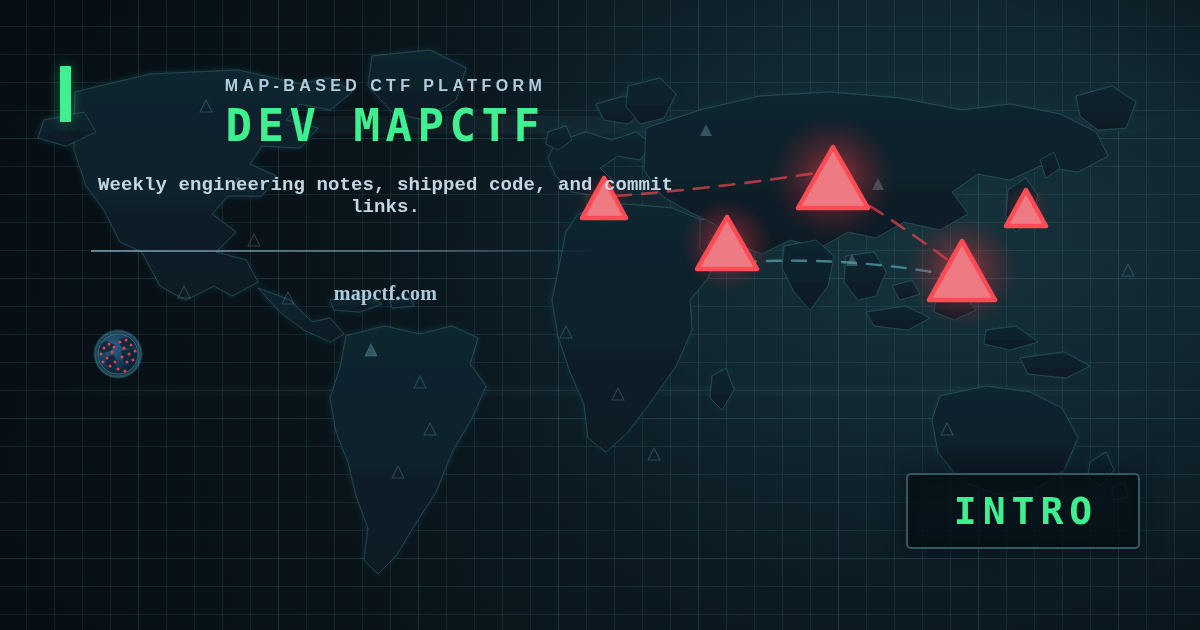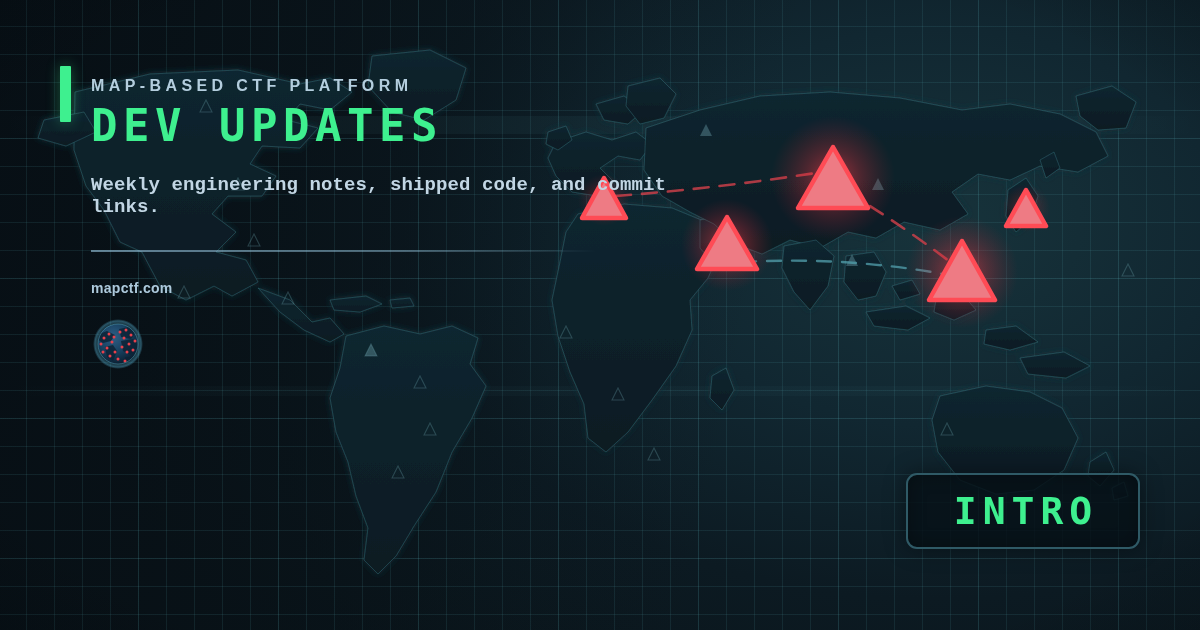--- a/index.html
+++ b/index.html
@@ -10,20 +10,21 @@
     background:#091118;
     font-family:"Liberation Sans", sans-serif;
     overflow:hidden;
   }
 
   #poster {
     position:relative;
     width:1200px; height:630px;
     overflow:hidden;
     background:#0a141b;
+    text-align:center;
   }
 
   
   .bg-base {
     position:absolute; inset:0;
     background:
       radial-gradient(ellipse 900px 620px at 78% 36%, #17333b 0%, #112731 32%, #0c1a22 60%, #091318 100%);
   }
   .bg-tint-left {
     position:absolute; inset:0;
@@ -108,22 +109,22 @@
   }
   .divider {
     margin-left:31px;
     margin-top:32px;
     width:505px; height:2px;
     background:linear-gradient(to right, rgba(150,195,220,0.62) 0%, rgba(150,195,220,0.45) 62%, rgba(150,195,220,0) 100%);
   }
   .links {
     margin-left:31px;
     margin-top:24px;
-    font-family:Liberation Sans, sans-serif;
-    font-size:14px;
+    font-family:Liberation Serif, serif;
+    font-size:20px;
     font-weight:700;
     color:#adc9dc;
     line-height:1.75;
     letter-spacing:0.3px;
   }
   .links div { display:block; }
 
   
   .globe-badge {
     margin-left:31px;
@@ -132,21 +133,21 @@
     position:relative;
   }
   .globe-badge svg { display:block; }
 
   
   .intro-badge {
     position:absolute;
     left:906px; top:473px;
     width:234px; height:76px;
     border:2px solid #2f5a66;
-    border-radius:11px;
+    border-radius:5px;
     background:rgba(6,16,22,0.80);
     display:flex; align-items:center; justify-content:center;
     box-shadow:0 0 22px rgba(0,0,0,0.40), inset 0 0 18px rgba(0,0,0,0.30);
   }
   .intro-badge span {
     font-family:"DejaVu Sans Mono", monospace;
     font-size:38px;
     font-weight:700;
     letter-spacing:6px;
     color:#3ef08f;
@@ -298,21 +299,21 @@
 
   <div class="bg-vignette"></div>
 
   <div class="left-col">
 
     <div class="accent-bar"></div>
 
     <div class="eyebrow">MAP-BASED CTF PLATFORM</div>
 
 
-    <div class="subtitle-mono">DEV UPDATES</div>
+    <div class="subtitle-mono">DEV MAPCTF</div>
 
     <p class="tagline">Weekly engineering notes, shipped code, and commit links.</p>
 
     <div class="divider"></div>
 
     <div class="links">
       <div>mapctf.com</div>
     </div>
 
     <div class="globe-badge">

